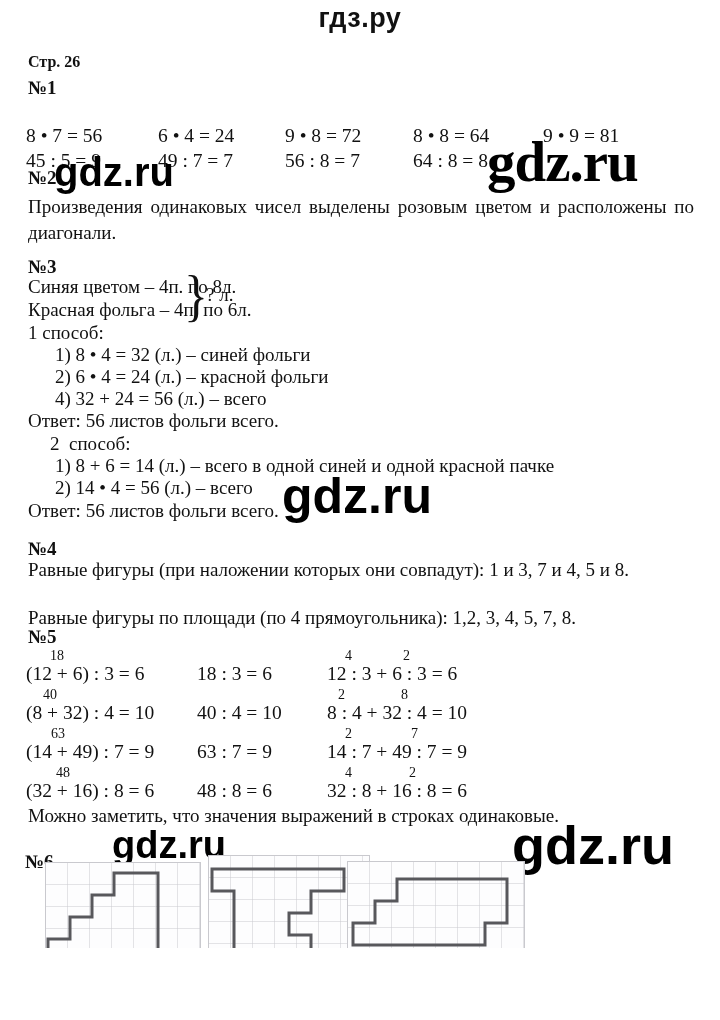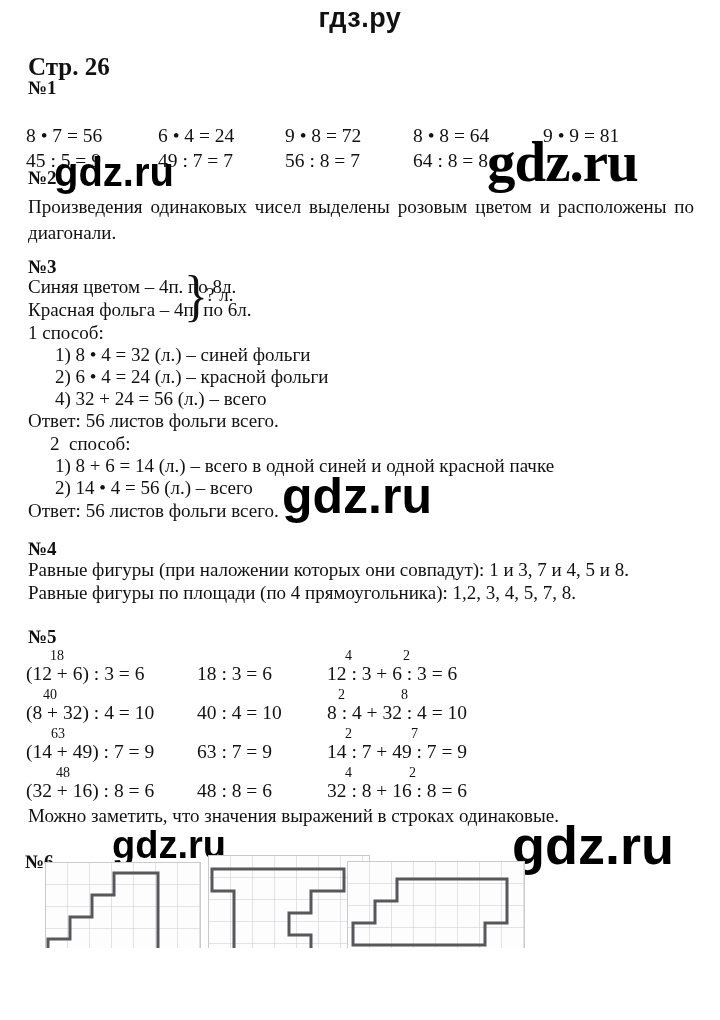--- a/index.html
+++ b/index.html
@@ -3,21 +3,21 @@
 <meta charset="utf-8">
 <style>
   html,body{margin:0;padding:0;background:#ffffff;}
   .page{position:relative;width:720px;height:948px;background:#ffffff;color:#111;
         font-family:"Liberation Serif", serif;overflow:hidden;}
   .abs{position:absolute;}
   .sans{font-family:"Liberation Sans", sans-serif;}
   .bold{font-weight:bold;}
   .italic{}
   .hdr{top:3px;left:0;width:720px;text-align:center;font-size:27px;font-weight:bold;letter-spacing:0.5px;}
-  .pagelabel{top:53px;left:28px;font-size:25px;font-weight:bold;}
+  .pagelabel{top:53px;left:28px;font-size:16px;font-weight:bold;}
   .plabel{left:28px;font-size:19px;font-weight:bold;}
   .txt{font-size:19px;}
   .eq{position:absolute;font-size:19.5px;white-space:nowrap;}
   .c1{left:26px;} .c2{left:158px;} .c3{left:285px;} .c4{left:413px;} .c5{left:543px;}
   .p5c1{left:26px;} .p5c2{left:197px;} .p5c3{left:327px;}
   .hint{position:absolute;font-size:14px;}
   .wm{position:absolute;font-weight:bold;color:#000;white-space:nowrap;}
   .wm-sans{font-family:"Liberation Sans", sans-serif;}
   .wm-serif{font-family:"Liberation Serif", serif;}
   .para{line-height:25.5px;text-align:justify;}
@@ -66,21 +66,21 @@
   <div class="abs txt" style="top:388px;left:55px">4) 32 + 24 = 56 (л.) – всего</div>
   <div class="abs txt" style="top:410px;left:28px">Ответ: 56 листов фольги всего.</div>
   <div class="abs txt italic ws-pre" style="top:433px;left:50px">2  способ:</div>
   <div class="abs txt" style="top:455px;left:55px">1) 8 + 6 = 14 (л.) – всего в одной синей и одной красной пачке</div>
   <div class="abs txt" style="top:477px;left:55px">2) 14 • 4 = 56 (л.) – всего</div>
   <div class="abs txt" style="top:500px;left:28px">Ответ: 56 листов фольги всего.</div>
   <div class="abs wm wm-sans" style="left:282px;top:467px;font-size:50px">gdz.ru</div>
 
   <div class="abs plabel" style="top:538px">№4</div>
   <div class="abs txt" style="top:559px;left:28px">Равные фигуры (при наложении которых они совпадут): 1 и 3, 7 и 4, 5 и 8.</div>
-  <div class="abs txt" style="top:582px;left:28px">Равные фигуры по площади (по 4 прямоугольника): 1,2, 3, 4, 5, 7, 8.</div>
+  <div class="abs txt" style="top:607px;left:28px">Равные фигуры по площади (по 4 прямоугольника): 1,2, 3, 4, 5, 7, 8.</div>
 
   <div class="abs plabel" style="top:626px">№5</div>
 
   <div class="abs" style="top:648px;left:0;width:720px;height:40px">
     <span class="hint" style="left:50px;top:0">18</span>
     <span class="hint" style="left:345px;top:0">4</span>
     <span class="hint" style="left:403px;top:0">2</span>
     <span class="eq p5c1" style="top:15px">(12 + 6) : 3 = 6</span>
     <span class="eq p5c2" style="top:15px">18 : 3 = 6</span>
     <span class="eq p5c3" style="top:15px">12 : 3 + 6 : 3 = 6</span>

